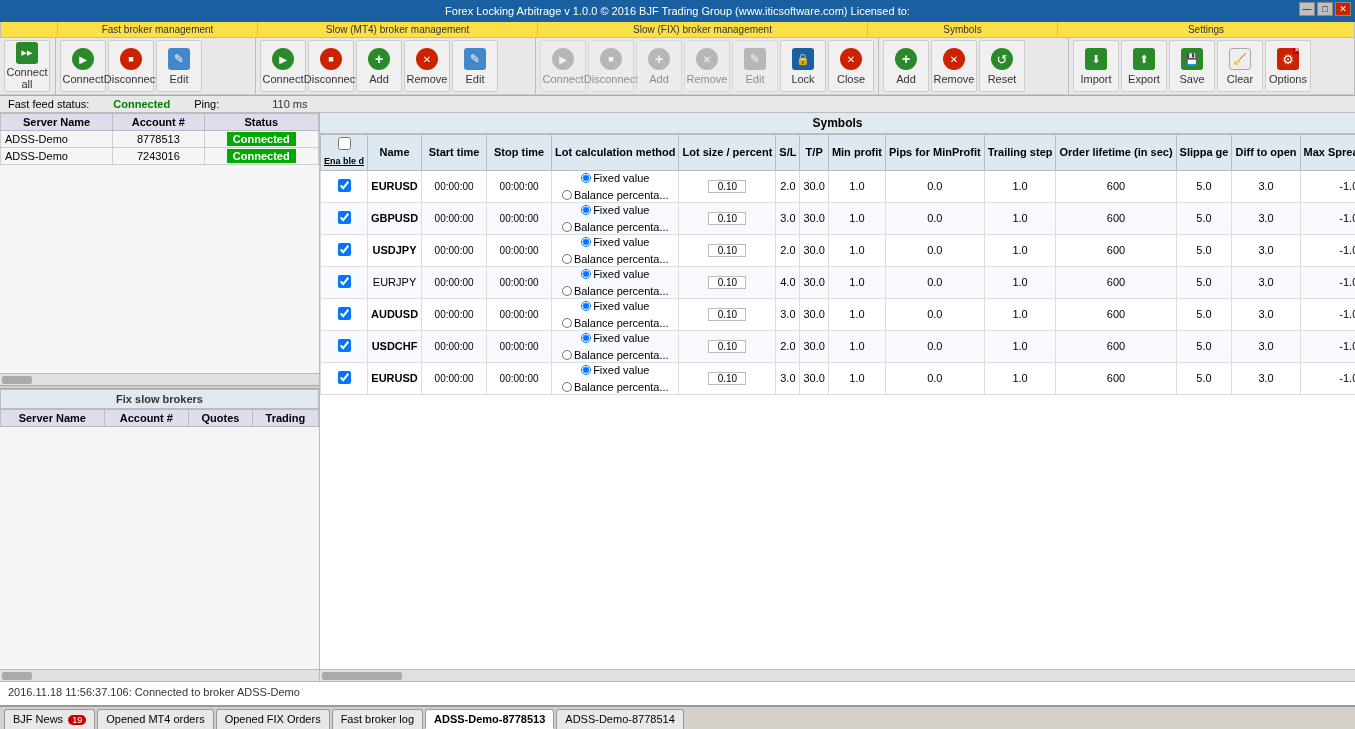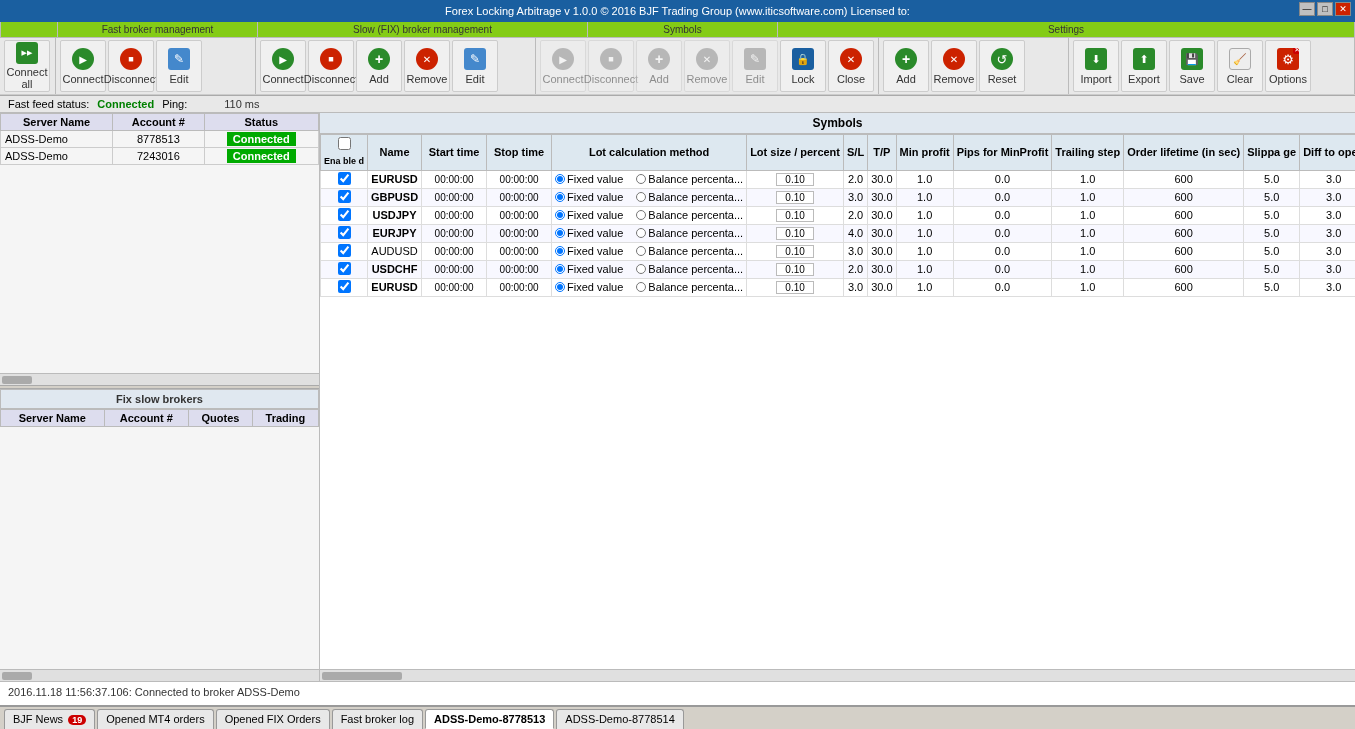--- a/index.html
+++ b/index.html
@@ -48,21 +48,21 @@
     }
     .toolbar-section {
       display: flex;
       align-items: center;
       padding: 2px 4px;
       border-right: 1px solid #bbb;
       gap: 2px;
     }
     .section-header-row {
       display: flex;
-      background: #84cc16;
+      background: #fde047;
       border-bottom: 1px solid #bbb;
     }
     .section-header {
       flex: 1;
       text-align: center;
       padding: 2px 0;
       font-size: 10px;
       color: #333;
       border-right: 1px solid #bbb;
     }
@@ -117,21 +117,21 @@
     .icon-connect-all { background: #2a8a2a; border-radius: 3px; width: 22px; height: 22px; display: flex; align-items: center; justify-content: center; }
     .icon-connect-all::after { content: '▶▶'; color: white; font-size: 7px; }
 
     
     .status-bar {
       background: #e8e8e8;
       border-bottom: 1px solid #bbb;
       padding: 2px 8px;
       display: flex;
       align-items: flex-end;
-      gap: 8px;
+      gap: 24px;
       font-size: 11px;
     }
     .status-connected { color: green; font-weight: bold; }
     .status-ping { color: #333; margin-left: 29px; }
 
     
     .main-content {
       display: flex;
       flex: 1;
       overflow: hidden;
@@ -242,21 +242,21 @@
     }
     .symbols-table td {
       border: 1px solid #ddd;
       padding: 1px 3px;
       text-align: center;
       vertical-align: middle;
     }
     .symbols-table tr:nth-child(even) td { background: #f8f8ff; }
     .symbols-table tr:nth-child(odd) td { background: #ffffff; }
 
-    .radio-group { display: flex; flex-direction: row; align-items: center; gap: 13px; }
+    .radio-group { display: flex; flex-direction: column; align-items: center; gap: 5px; }
     .radio-item { display: flex; align-items: center; gap: 2px; }
     .radio-item input[type=radio] { width: 10px; height: 10px; margin: 0; }
 
     
     .bottom-tabs {
       background: #d4d0c8;
       border-top: 2px solid #999;
       padding: 2px 4px 0;
       display: flex;
       gap: 2px;
@@ -268,21 +268,21 @@
       border-bottom: none;
       cursor: pointer;
       font-size: 11px;
       border-radius: 3px 3px 0 0;
     }
     .tab.active {
       background: #fff;
       border-bottom: 1px solid #fff;
       font-weight: bold;
     }
-    .tab-badge { background: #cc0000; color: white; border-radius: 8px; padding: 0 4px; font-size: 9px; margin-left: 2px; font-weight: bold; }
+    .tab-badge { background: #cc0000; color: white; border-radius: 8px; padding: 0 4px; font-size: 9px; margin-left: 2px; }
 
     
     .log-area {
       background: #fff;
       border-top: 1px solid #bbb;
       padding: 4px 8px;
       font-size: 11px;
       color: #333;
       min-height: 24px;
     }
@@ -308,20 +308,21 @@
   </div>
 </div>
 
 <div class="app">
 
   <div class="toolbar-container">
 
     <div class="section-header-row">
       <div class="section-header" style="flex:0 0 58px; border-left:1px solid #bbb;"></div>
       <div class="section-header" style="flex:0 0 200px;">Fast broker management</div>
+      <div class="section-header" style="flex:0 0 280px;">Slow (MT4)  broker management</div>
       <div class="section-header" style="flex:0 0 330px;">Slow (FIX) broker management</div>
       <div class="section-header" style="flex:0 0 190px;">Symbols</div>
       <div class="section-header" style="flex:1;">Settings</div>
     </div>
 
     <div class="toolbar-section-row">
 
       <div class="toolbar-section" style="flex:0 0 56px;">
         <button class="tool-btn">
           <div class="icon">
@@ -547,21 +548,21 @@
     </div>
 
     <div class="right-panel">
       <div class="symbols-header">Symbols</div>
       <div class="symbols-table-container">
         <table class="symbols-table">
           <thead>
             <tr>
               <th style="width:34px;">
                 <input type="checkbox" style=""><br>
-                <span style="font-size:9px;">Ena ble d</span>
+                <span style="font-size:9px;text-decoration:underline;">Ena ble d</span>
               </th>
               <th style="width:55px;">Name</th>
               <th style="width:62px;">Start time</th>
               <th style="width:62px;">Stop time</th>
               <th style="width:100px;">Lot calculation method</th>
               <th style="width:55px;">Lot size / percent</th>
               <th style="width:30px;">S/L</th>
               <th style="width:30px;">T/P</th>
               <th style="width:40px;">Min profit</th>
               <th style="width:45px;">Pips for MinProfit</th>
@@ -664,21 +665,21 @@
       <td>600</td>
       <td>5.0</td>
       <td>3.0</td>
       <td>-1.0</td>
 
     </tr>
               <tr>
       <td style="text-align:center;">
         <input type="checkbox" checked="" style="">
       </td>
-      <td style="font-weight:bold;">EURJPY</td>
+      <td style="font-weight:normal;">EURJPY</td>
       <td><input type="text" value="00:00:00" style="width: 58px; border: none; background: transparent; text-align: center; font-size: 10px;"></td>
       <td><input type="text" value="00:00:00" style="width: 58px; border: none; background: transparent; text-align: center; font-size: 10px;"></td>
       <td>
         <div class="radio-group">
           <label class="radio-item">
                       <input type="radio" name="lot_3" checked="" style=""> 
                       <span>Fixed value</span>
                     </label>
           <label class="radio-item">
                       <input type="radio" name="lot_3" style=""> 
@@ -695,21 +696,21 @@
       <td>600</td>
       <td>5.0</td>
       <td>3.0</td>
       <td>-1.0</td>
 
     </tr>
               <tr>
       <td style="text-align:center;">
         <input type="checkbox" checked="" style="">
       </td>
-      <td style="font-weight:normal;">AUDUSD</td>
+      <td style="font-weight:bold;">AUDUSD</td>
       <td><input type="text" value="00:00:00" style="width: 58px; border: none; background: transparent; text-align: center; font-size: 10px;"></td>
       <td><input type="text" value="00:00:00" style="width: 58px; border: none; background: transparent; text-align: center; font-size: 10px;"></td>
       <td>
         <div class="radio-group">
           <label class="radio-item">
                       <input type="radio" name="lot_4" checked="" style=""> 
                       <span>Fixed value</span>
                     </label>
           <label class="radio-item">
                       <input type="radio" name="lot_4" style=""> 

